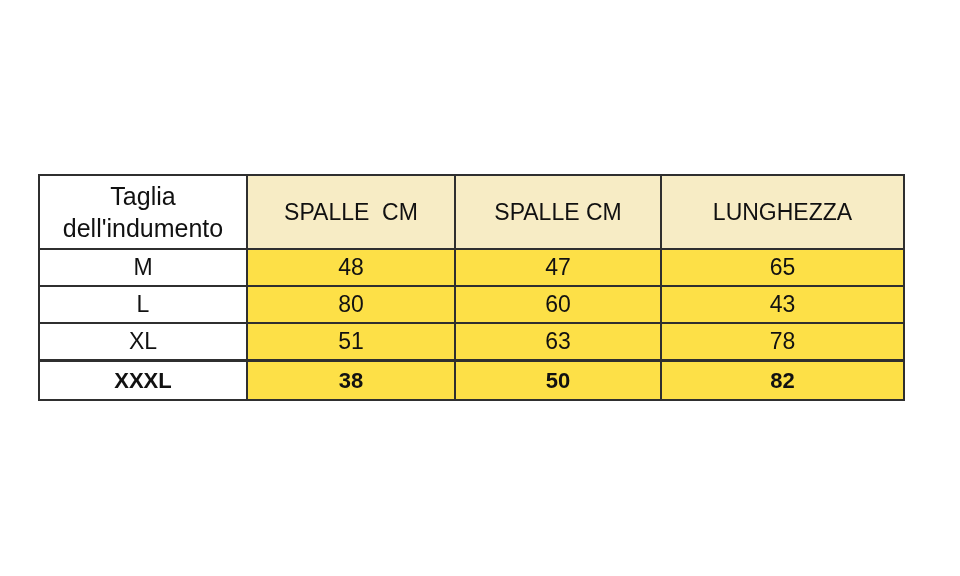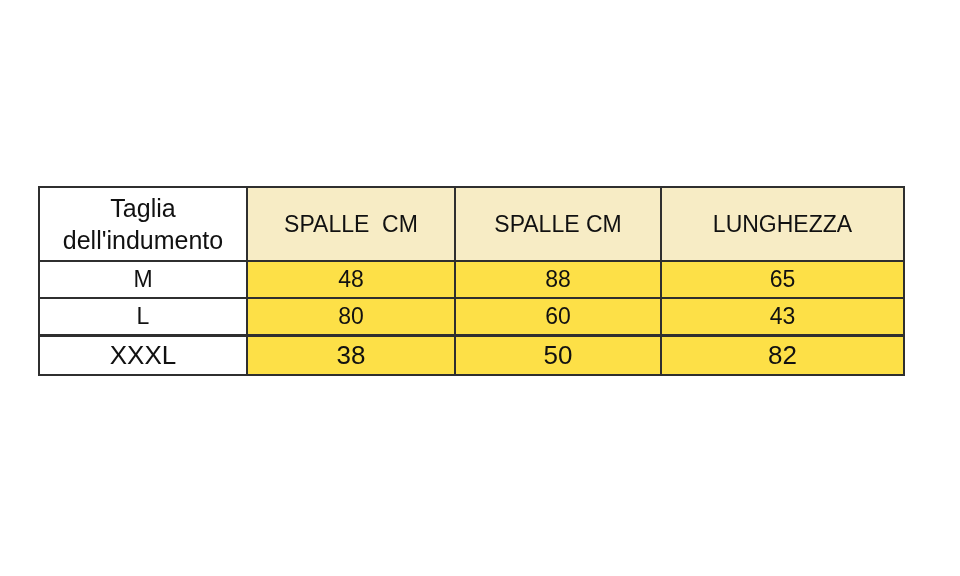--- a/index.html
+++ b/index.html
@@ -13,21 +13,20 @@
     position: relative;
     overflow: hidden;
     font-family: "Liberation Sans", sans-serif;
     color: #111111;
   }
   .table-wrap {
     position: absolute;
     left: 38px;
     top: 174px;
     width: 867px;
-    margin-top: 12px;
   }
   table.size-chart {
     border-collapse: collapse;
     table-layout: fixed;
     width: 100%;
   }
   table.size-chart th,
   table.size-chart td {
     border: 2px solid #2f2f2f;
     text-align: center;
@@ -50,22 +49,22 @@
   tbody td {
     height: 35px;
     background: #fde047;
     font-size: 23px;
     font-weight: 400;
   }
   tbody td.size-cell {
     background: #ffffff;
   }
   tbody tr.bold-row td {
-    font-weight: 400;
-    font-size: 26px;
+    font-weight: 700;
+    font-size: 22px;
     border-top-width: 3px;
     height: 37px;
   }
 </style>
 </head>
 <body>
 
 <div class="table-wrap">
   <table class="size-chart">
     <colgroup>
@@ -82,28 +81,34 @@
         </th>
         <th>SPALLE&nbsp; CM</th>
         <th>SPALLE CM</th>
         <th>LUNGHEZZA</th>
       </tr>
     </thead>
     <tbody>
       <tr>
         <td class="size-cell">M</td>
         <td>48</td>
-        <td>88</td>
+        <td>47</td>
         <td>65</td>
       </tr>
       <tr>
         <td class="size-cell">L</td>
         <td>80</td>
         <td>60</td>
         <td>43</td>
+      </tr>
+      <tr>
+        <td class="size-cell">XL</td>
+        <td>51</td>
+        <td>63</td>
+        <td>78</td>
       </tr>
       <tr class="bold-row">
         <td class="size-cell">XXXL</td>
         <td>38</td>
         <td>50</td>
         <td>82</td>
       </tr>
     </tbody>
   </table>
 </div>

